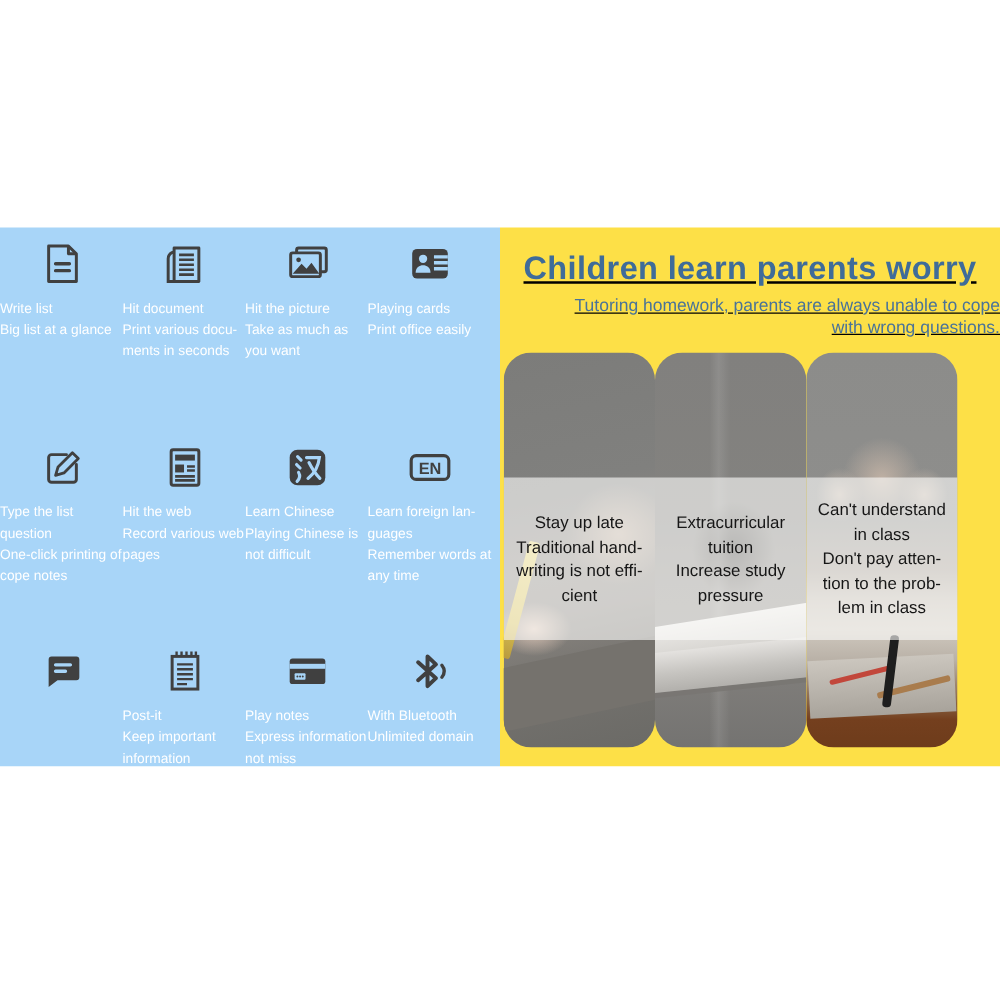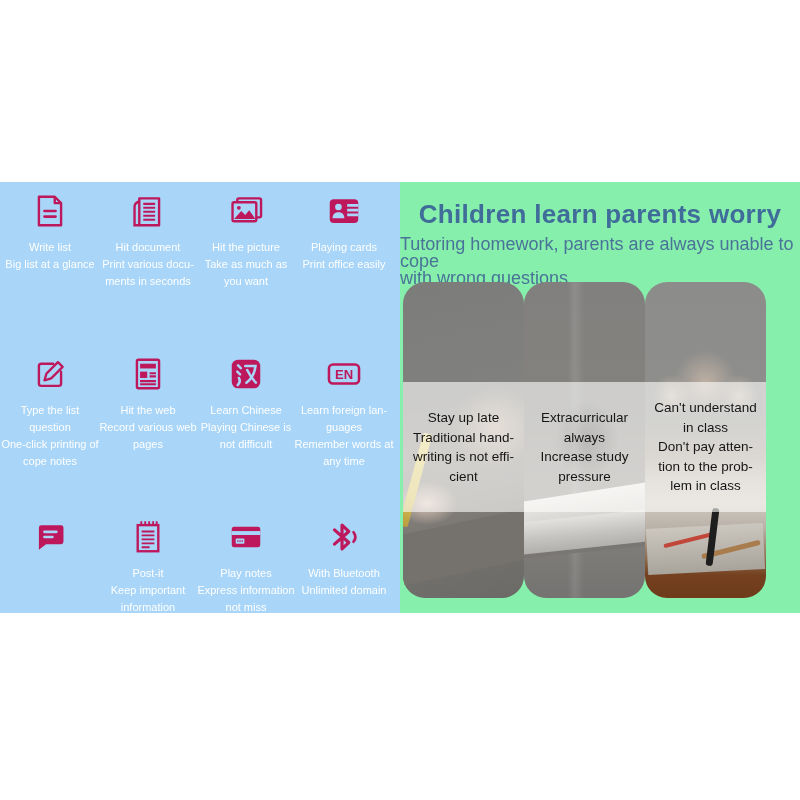--- a/index.html
+++ b/index.html
@@ -20,49 +20,49 @@
   }
   .features-grid {
     display: grid;
     grid-template-columns: repeat(4, 98px);
     grid-auto-rows: 163px;
     padding-top: 10px;
     padding-left: 1px;
   }
   .feature {
     display: flex; flex-direction: column; align-items: center;
-    text-align: center;
   }
   .feature .icon {
     width: 38px; height: 38px; margin-bottom: 9px;
-    color: #be185d; display: block;
+    color: #404040; display: block;
   }
   .feature .icon svg { width: 38px; height: 38px; display: block; }
   .feature .caption {
     font-size: 11px; line-height: 17px; color: #ffffff;
     width: 100px;
   }
   .caption-line { display: block; }
   
   .right-panel {
     width: 400px; height: 100%;
-    background: #86efac;
+    background: #fde047;
     position: relative;
     box-sizing: border-box;
+    text-decoration: underline;
   }
   .rp-title {
     margin: 0; padding-top: 17px;
     text-align: center;
     font-size: 26px; font-weight: bold; color: #3f6c99;
     letter-spacing: 0.3px;
   }
   .rp-subtitle {
     margin-top: 6px;
-    text-align: left;
-    font-size: 18px; line-height: 17px; color: #4a7398;
+    text-align: right;
+    font-size: 14px; line-height: 17px; color: #4a7398;
   }
   .subtitle-line { display: block; }
   .cards {
     position: absolute; left: 3px; top: 100px;
     display: flex; gap: 0;
   }
   .card {
     width: 121px; height: 316px;
     border-radius: 22px; overflow: hidden;
     position: relative; flex: none;
@@ -331,21 +331,21 @@
             <span class="overlay-line">cient</span>
           </div>
         </div>
         <div class="card">
           <div class="photo p1">
             <i class="shape paper-top"></i>
             <i class="shape papers"></i>
           </div>
           <div class="overlay">
             <span class="overlay-line">Extracurricular</span>
-            <span class="overlay-line">always</span>
+            <span class="overlay-line">tuition</span>
             <span class="overlay-line">Increase study</span>
             <span class="overlay-line">pressure</span>
           </div>
         </div>
         <div class="card">
           <div class="photo p2">
             <i class="shape notebook"></i>
             <i class="shape red-pencil"></i>
             <i class="shape wood-pencil"></i>
             <i class="shape black-pen"></i>

